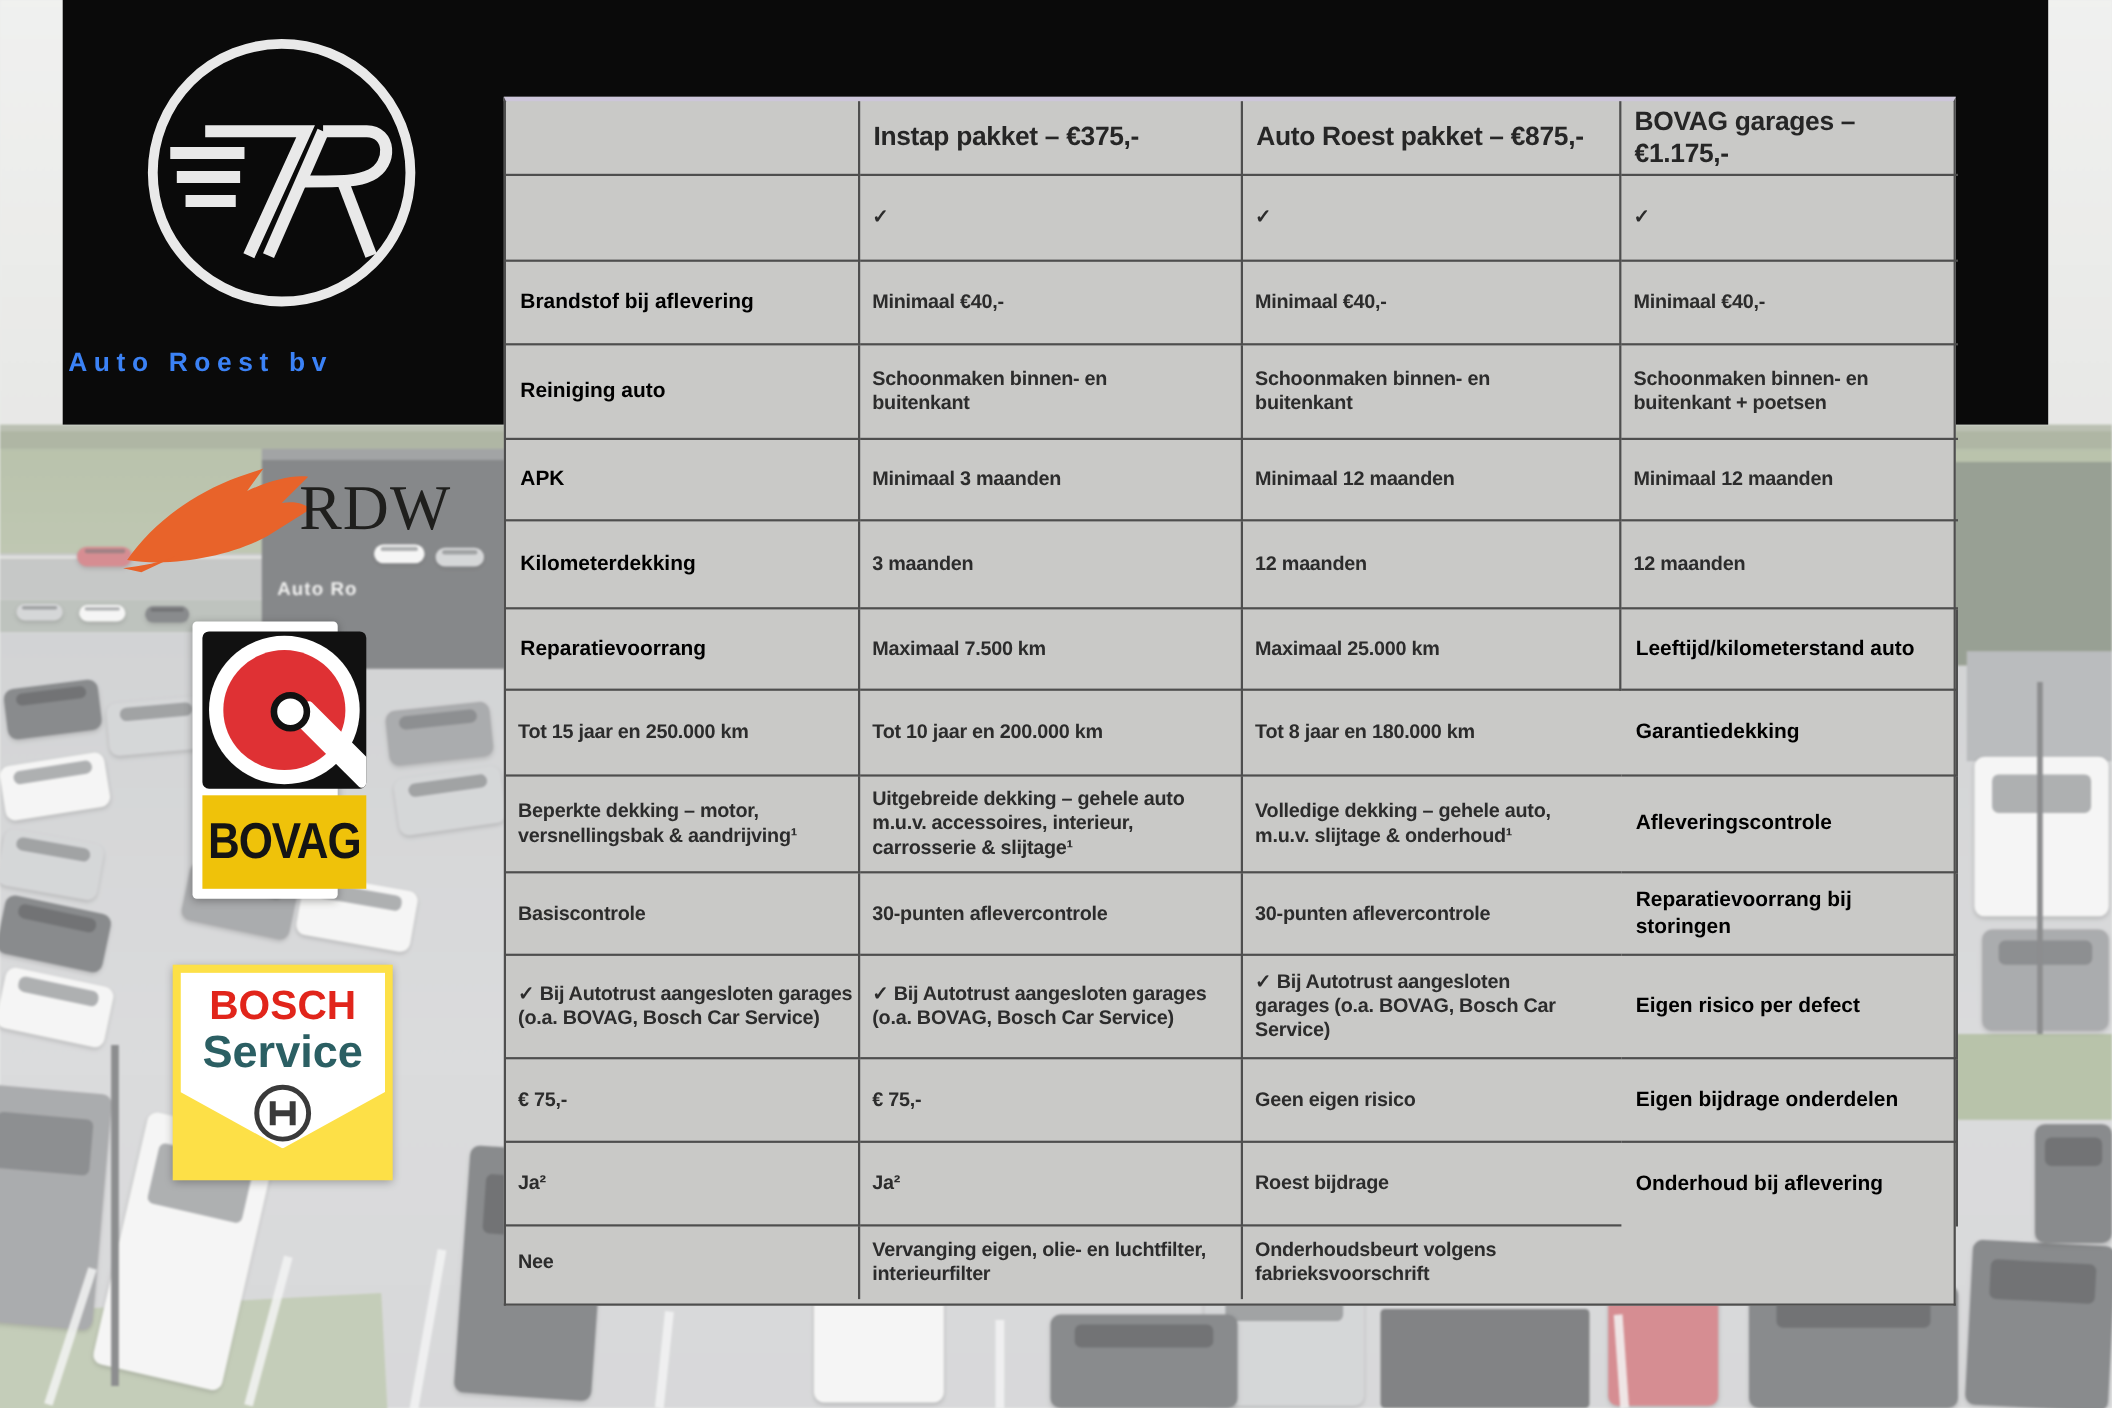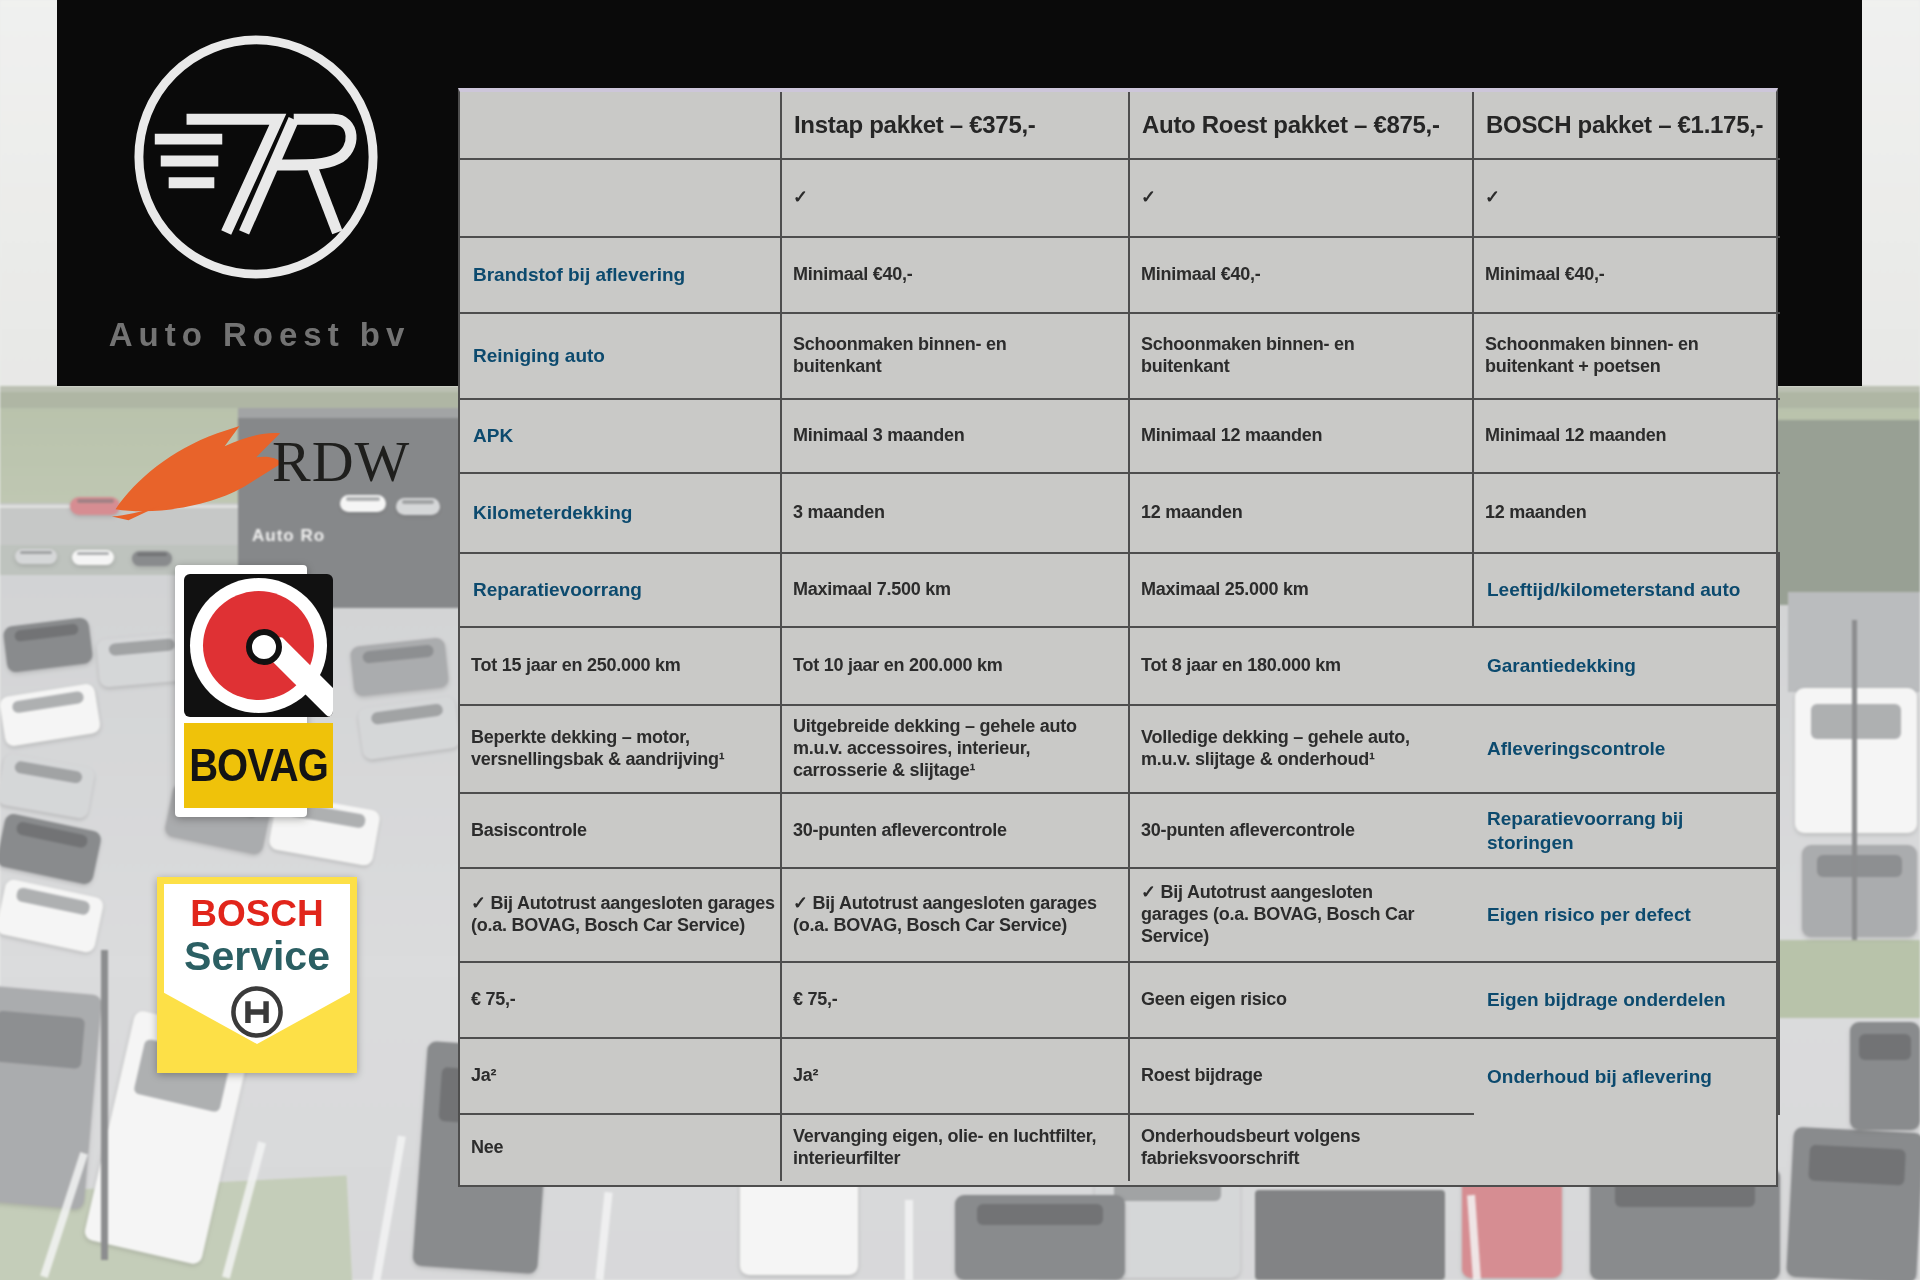--- a/index.html
+++ b/index.html
@@ -36,22 +36,22 @@
   .car.c-white{background:#f0f0ef;}
   .car.c-silver{background:#bec0c2;}
   .car.c-gray{background:#7b7d80;}
   .car.c-red{background:#cf4a52;}
   .structure{position:absolute;background:#3c3e40;border-radius:4px;}
   .veil{position:absolute;inset:0;background:rgba(255,255,255,.36);}
 
   
   .panel{position:absolute;left:57px;top:0;width:1805px;height:386px;background:#0a0a0a;}
   .logo-circle{position:absolute;left:70px;top:28px;width:258px;height:258px;}
-  .dealer-name{position:absolute;left:5px;top:316px;width:395px;text-align:center;
-       color:#737373;font-size:33px;font-weight:bold;letter-spacing:6px;}
+  .dealer-name{position:absolute;left:5px;top:316px;width:395px;
+       color:#3b82f6;font-size:24px;font-weight:bold;letter-spacing:6px;}
 
   
   .rdw{position:absolute;left:90px;top:420px;width:320px;height:100px;}
   .rdw-text{position:absolute;left:182px;top:8px;font-family:"Liberation Serif",serif;
        font-size:58px;color:#1f1f1d;letter-spacing:1px;}
 
   
   .bovag{position:absolute;left:175px;top:565px;width:132px;height:252px;background:#fff;
        border-radius:4px;box-shadow:0 2px 8px rgba(0,0,0,.3);}
   .bovag-top{position:absolute;left:9px;top:9px;width:149px;height:143px;background:#111;
@@ -83,21 +83,21 @@
   .pkg-table{position:absolute;left:458px;top:88px;width:1320px;height:1099px;
        background:#c9c9c7;border:2px solid #4e4e4e;border-top:4px solid #cdc6da;
        box-sizing:border-box;display:grid;
        grid-template-columns:322px 348px 344px 306px;
        grid-template-rows:68px 78px 76px 86px 74px 80px 74px 78px 88px 75px 94px 76px 76px 66px;}
   .cell{box-sizing:border-box;border-right:2px solid #4e4e4e;border-bottom:2px solid #4e4e4e;
        display:flex;align-items:center;color:#2c2c2c;font-weight:bold;
        white-space:pre-line;line-height:1.22;}
   .cell.no-r{border-right:none;} .cell.no-b{border-bottom:none;}
   .cell.hdr{font-size:24px;letter-spacing:-0.3px;padding:0 4px 0 12px;color:#262626;}
-  .cell.lbl{font-size:19px;padding:0 4px 0 13px;color:#0c4a6e;}
+  .cell.lbl{font-size:19px;padding:0 4px 0 13px;color:#000000;}
   .cell.val{font-size:18px;letter-spacing:-0.25px;padding:0 5px 0 11px;}
 </style>
 </head>
 <body>
 
 <div class="photo">
   <div class="photo-inner">
     <div class="sky"></div>
     <div class="field"></div>
     <div class="treeline"></div>
@@ -205,21 +205,21 @@
       <circle cx="32" cy="32" r="26" fill="none" stroke="#3a3a3a" stroke-width="5"></circle>
       <path d="M22 20 V44 M42 20 V44 M22 32 H42" fill="none" stroke="#3a3a3a" stroke-width="6"></path>
     </svg>
   </div>
 </div>
 
 <div class="pkg-table">
     <div class="cell hdr"></div>
     <div class="cell hdr">Instap pakket – €375,-</div>
     <div class="cell hdr">Auto Roest pakket – €875,-</div>
-    <div class="cell hdr no-r">BOSCH pakket – €1.175,-</div>
+    <div class="cell hdr no-r">BOVAG garages – €1.175,-</div>
     <div class="cell lbl"></div>
     <div class="cell val">✓</div>
     <div class="cell val">✓</div>
     <div class="cell val no-r">✓</div>
     <div class="cell lbl">Brandstof bij aflevering</div>
     <div class="cell val">Minimaal €40,-</div>
     <div class="cell val">Minimaal €40,-</div>
     <div class="cell val no-r">Minimaal €40,-</div>
     <div class="cell lbl">Reiniging auto</div>
     <div class="cell val">Schoonmaken binnen- en

